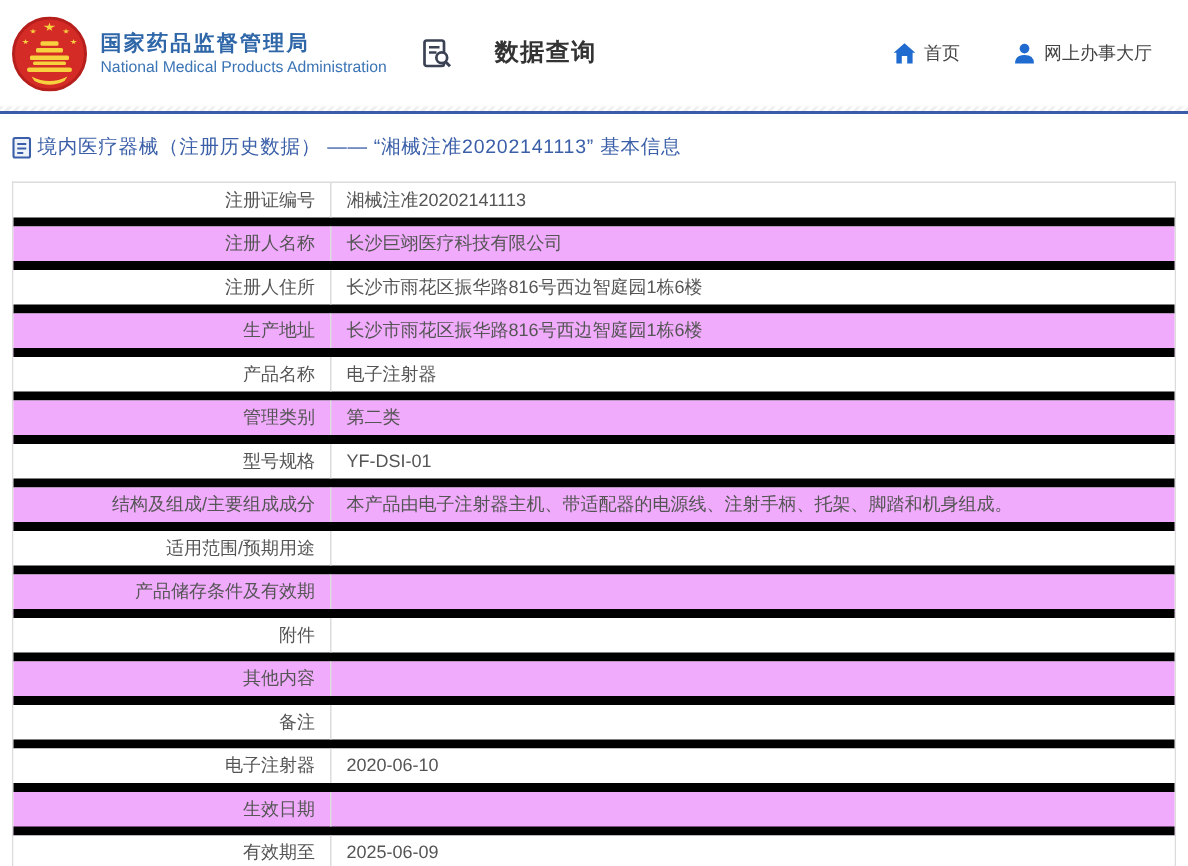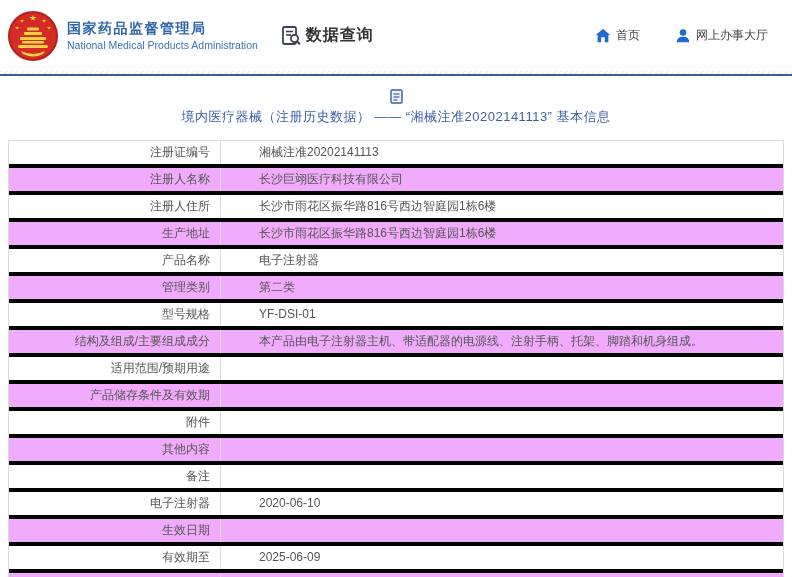--- a/index.html
+++ b/index.html
@@ -39,20 +39,21 @@
     align-items: center;
     margin-left: 22px;
     gap: 4px;
   }
   .dataquery-icon { width: 22px; height: 22px; }
   .dataquery-label {
     font-size: 16px;
     color: #333;
     font-weight: 600;
     letter-spacing: 1px;
+    margin-left: 24px;
   }
   .header-spacer { flex: 1; }
   .nav-right { display: flex; gap: 34px; margin-right: 10px; }
   .nav-item {
     display: flex;
     flex-direction: row;
     align-items: center;
     gap: 4px;
     cursor: pointer;
   }
@@ -63,40 +64,38 @@
     height: 5px;
     background: repeating-linear-gradient(135deg, #f0f0f0 0 2px, #ffffff 2px 4px);
     border-bottom: 2px solid #3a5ba8;
   }
   
   .breadcrumb-bar {
     display: flex;
     align-items: center;
     padding: 13px 8px 12px 8px;
     gap: 4px;
-    flex-direction: column;
   }
   .doc-icon { width: 13px; height: 15px; flex: 0 0 auto; }
   .breadcrumb-text {
     font-size: 13px;
     color: #3a5fa8;
     letter-spacing: 0.5px;
   }
   
   .info-table {
     margin: 2px 8px 8px 8px;
     border: 1px solid #dcdcdc;
     border-bottom: none;
   }
   .row {
     display: flex;
-    border-bottom: 4px solid #000000;
+    border-bottom: 6px solid #000000;
     background: #ffffff;
     min-height: 23px;
-    gap: 28px;
   }
   .row.alt { background: #f0abfc; }
   .label-cell {
     width: 212px;
     flex: 0 0 auto;
     border-right: 1px solid #dcdcdc;
     display: flex;
     align-items: center;
     justify-content: flex-end;
     gap: 3px;

